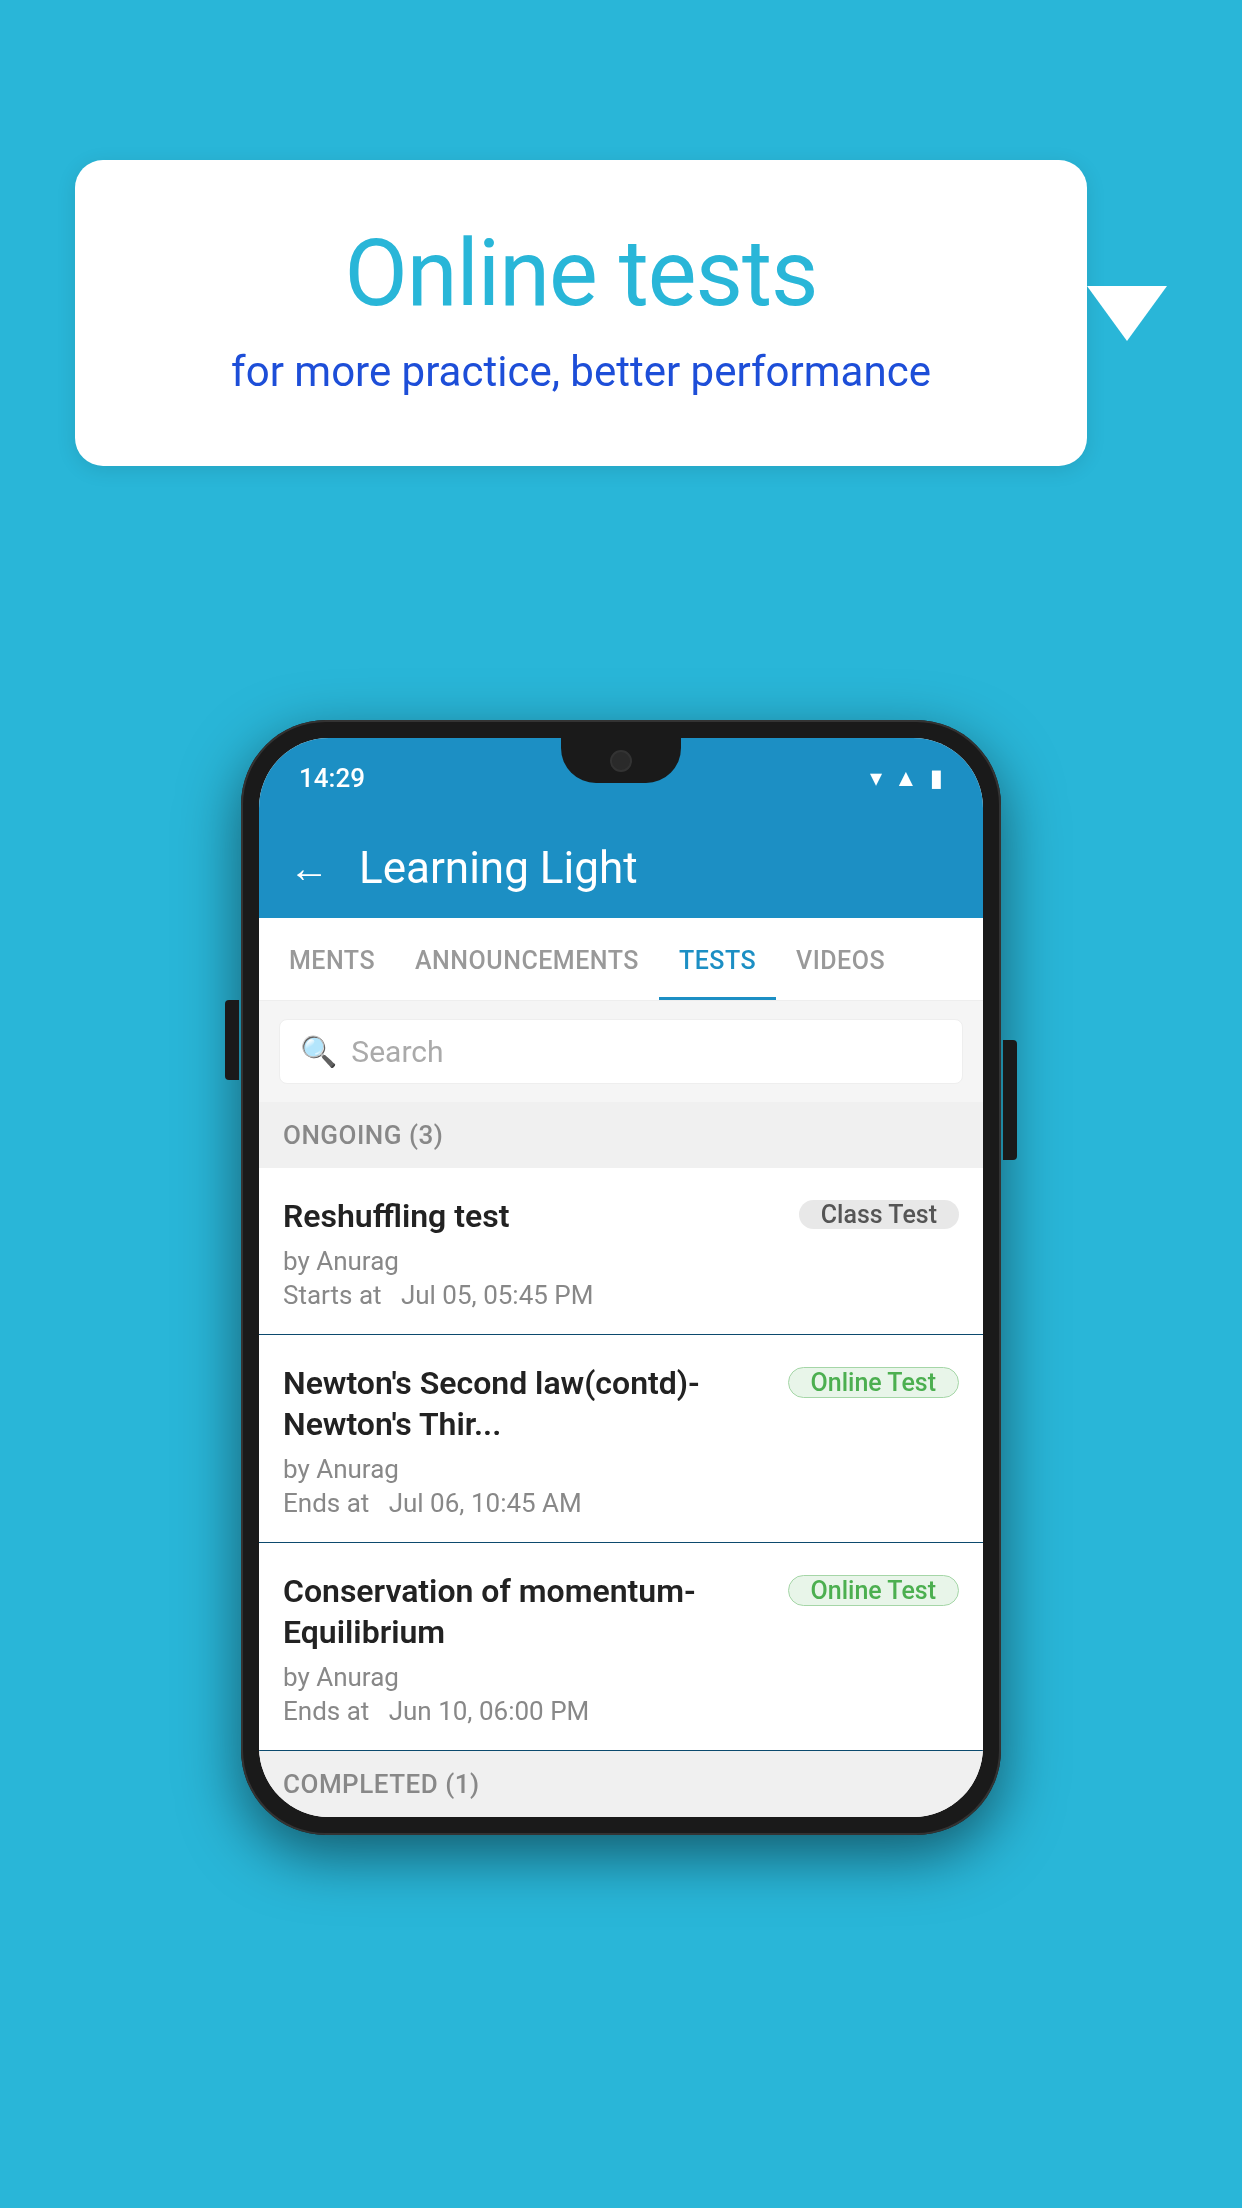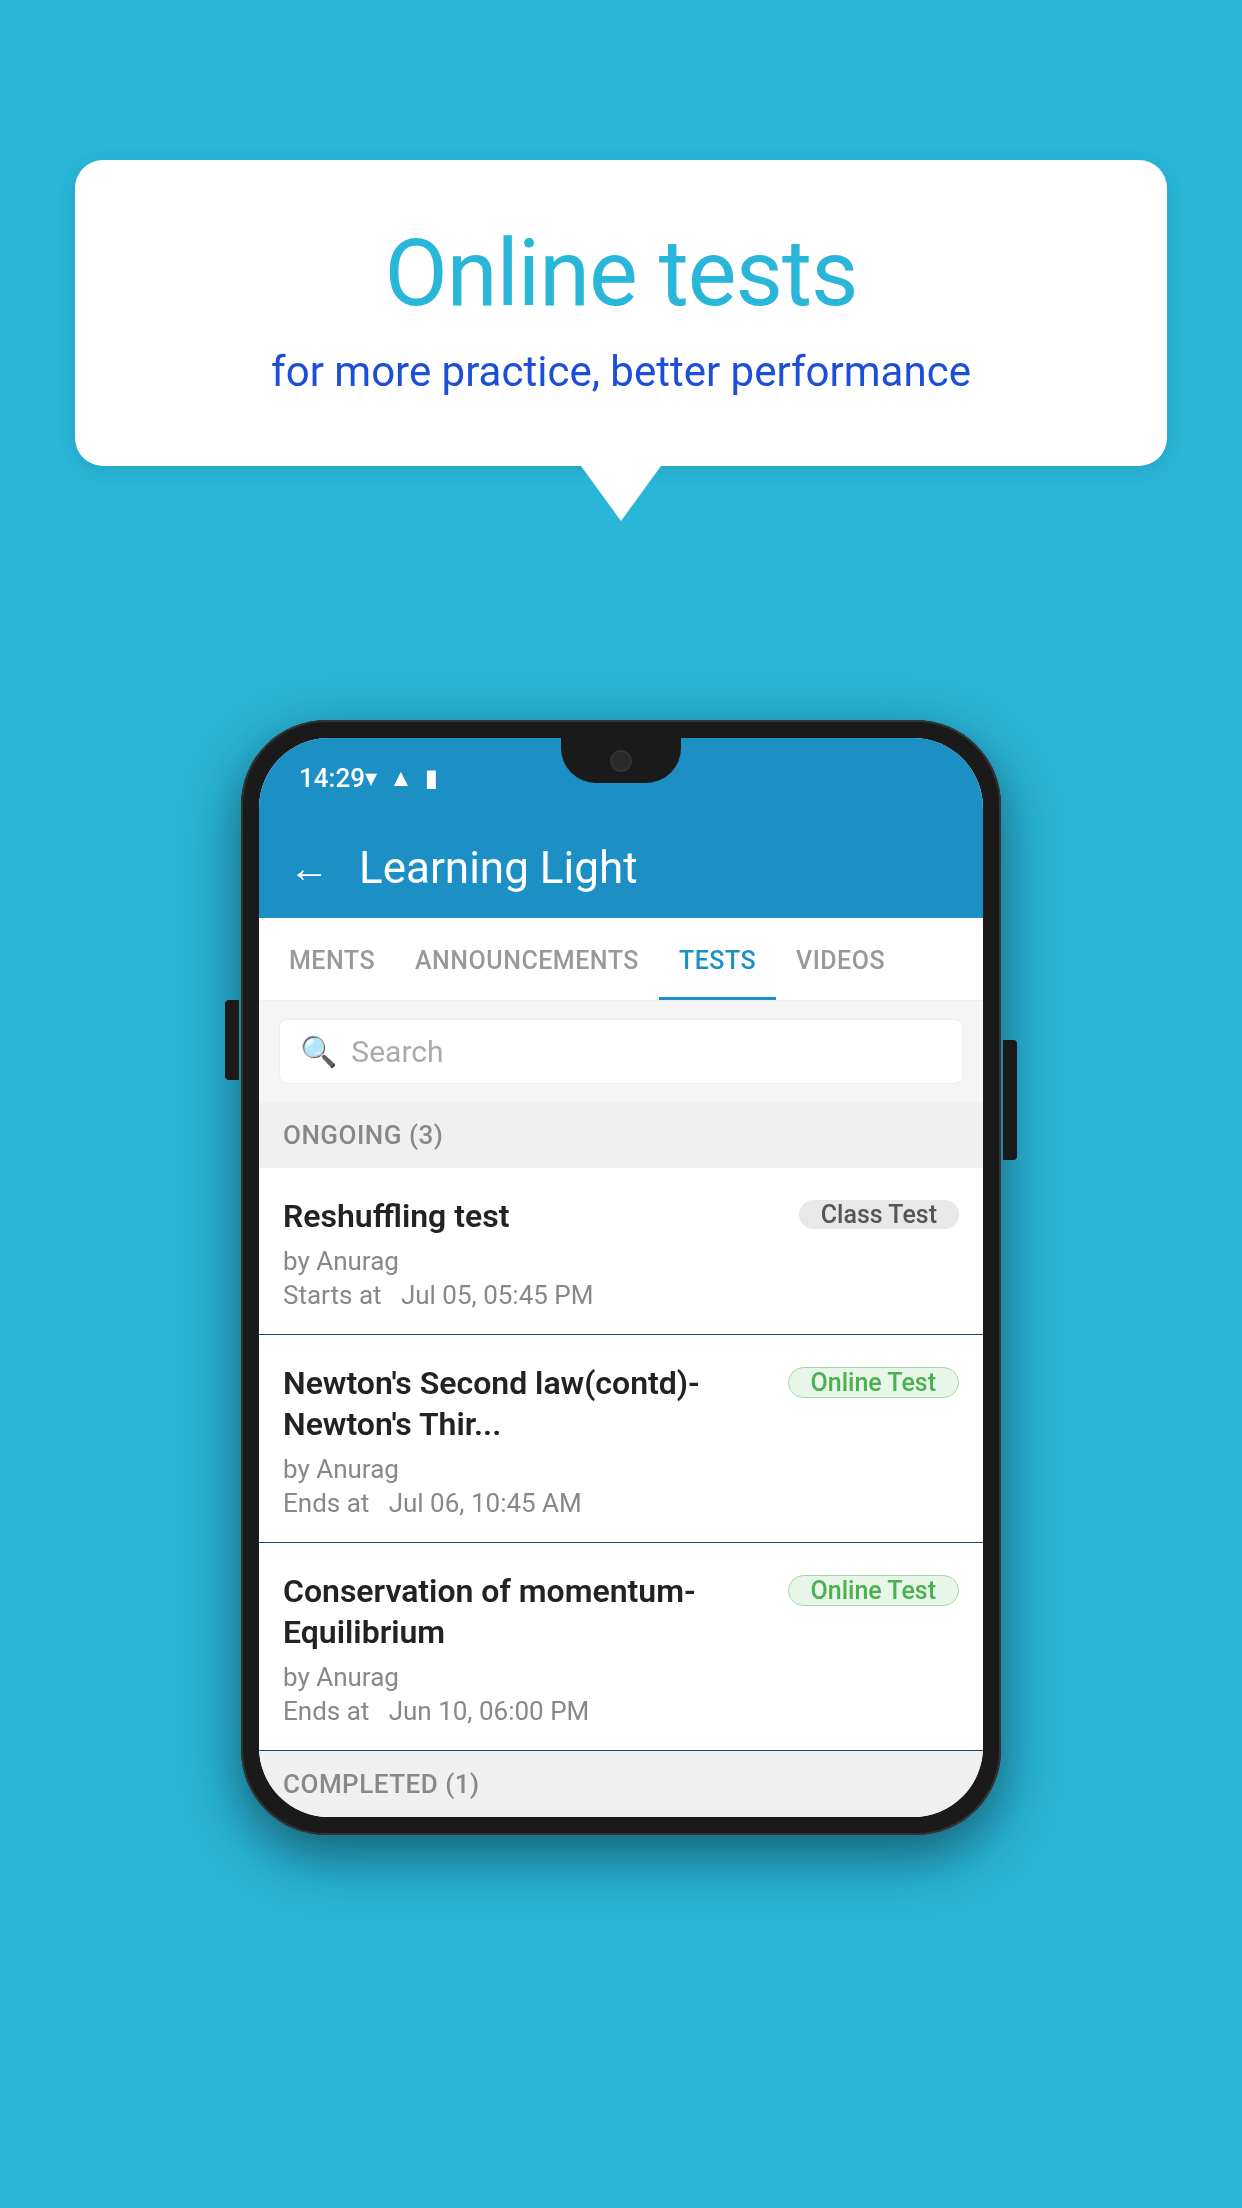--- a/index.html
+++ b/index.html
@@ -13,21 +13,20 @@
       position: relative;
     }
 
     
     .speech-bubble-container {
       position: absolute;
       top: 160px;
       left: 75px;
       right: 75px;
       display: flex;
-      flex-direction: column;
       align-items: center;
     }
 
     .speech-bubble {
       background: white;
       border-radius: 28px;
       padding: 60px 80px 70px;
       width: 100%;
       text-align: center;
       box-shadow: 0 4px 20px rgba(0,0,0,0.1);
@@ -102,20 +101,21 @@
       overflow: hidden;
       position: relative;
     }
 
     
     .phone-notch-bar {
       background: #1c8fc4;
       height: 80px;
       display: flex;
       align-items: center;
+      justify-content: space-between;
       padding: 0 40px;
       position: relative;
     }
 
     .phone-notch {
       position: absolute;
       top: 0;
       left: 50%;
       transform: translateX(-50%);
       width: 120px;

